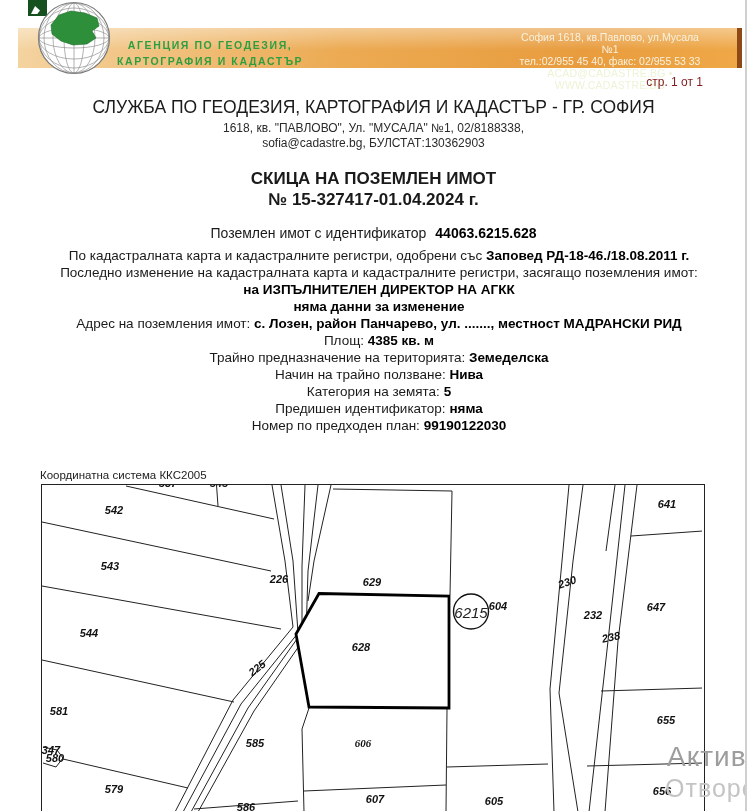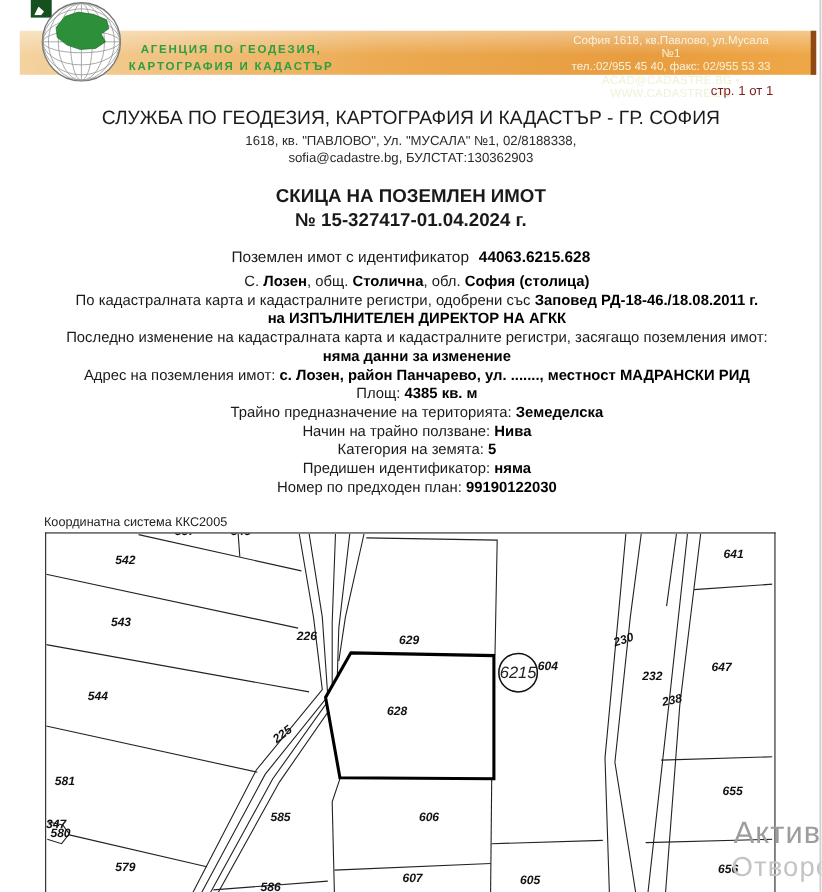--- a/index.html
+++ b/index.html
@@ -95,24 +95,23 @@
   <div class="abs ctr addr addr2">sofia@cadastre.bg, БУЛСТАТ:130362903</div>
 
   <div class="abs ctr doc-title">СКИЦА НА ПОЗЕМЛЕН ИМОТ</div>
   <div class="abs ctr doc-num">№ 15-327417-01.04.2024 г.</div>
 
   <div class="abs ctr id-line">
     <span>Поземлен имот с  идентификатор</span><b>44063.6215.628</b>
   </div>
 
   <div class="abs body-block" id="body-block">
-    <div><span>С. </span><b>Лозен</b><span>, общ. </span><b>Столична</b><span>, обл. </span><b>София (столица)</b></div>
     <div><span>По кадастралната карта и кадастралните регистри, одобрени със </span><b>Заповед РД-18-46./18.08.2011 г.</b></div>
+    <div><span>Последно изменение на кадастралната карта и кадастралните регистри, засягащо поземления имот:</span></div>
     <div><b>на ИЗПЪЛНИТЕЛЕН ДИРЕКТОР НА АГКК</b></div>
-    <div><span>Последно изменение на кадастралната карта и кадастралните регистри, засягащо поземления имот:</span></div>
     <div><b>няма данни за изменение</b></div>
     <div><span>Адрес на поземления имот: </span><b>с. Лозен, район Панчарево, ул. ......., местност МАДРАНСКИ РИД</b></div>
     <div><span>Площ: </span><b>4385 кв. м</b></div>
     <div><span>Трайно предназначение на територията: </span><b>Земеделска</b></div>
     <div><span>Начин на трайно ползване: </span><b>Нива</b></div>
     <div><span>Категория на земята: </span><b>5</b></div>
     <div><span>Предишен идентификатор: </span><b>няма</b></div>
     <div><span>Номер по предходен план: </span><b>99190122030</b></div>
   </div>
 
@@ -162,23 +161,23 @@
         <span class="maplabel" style="left: 177px; top: -2px;">545</span>
         <span class="maplabel" style="left: 72px; top: 25px;">542</span>
         <span class="maplabel" style="left: 68px; top: 81px;">543</span>
         <span class="maplabel" style="left: 47px; top: 148px;">544</span>
         <span class="maplabel" style="left: 17px; top: 226px;">581</span>
         <span class="maplabel" style="left: 9px; top: 265px;">347</span>
         <span class="maplabel" style="left: 13px; top: 273px;">580</span>
         <span class="maplabel" style="left: 72px; top: 304px;">579</span>
         <span class="maplabel" style="left: 213px; top: 258px;">585</span>
         <span class="maplabel" style="left: 204px; top: 322px;">586</span>
-        <span class="maplabel" style="left: 348px; top: 258px;">606</span>
+        <span class="maplabel" style="left: 321px; top: 258px; font-family: Liberation Serif, serif;">606</span>
         <span class="maplabel" style="left: 333px; top: 314px;">607</span>
-        <span class="maplabel" style="left: 440px; top: 316px;">605</span>
+        <span class="maplabel" style="left: 452px; top: 316px;">605</span>
         <span class="maplabel" style="left: 319px; top: 162px;">628</span>
         <span class="maplabel" style="left: 330px; top: 53px; margin-top: 44px;">629</span>
         <span class="maplabel" style="left: 456px; top: 121px;">604</span>
         <span class="maplabel" style="left: 625px; top: 19px;">641</span>
         <span class="maplabel" style="left: 614px; top: 122px;">647</span>
         <span class="maplabel" style="left: 624px; top: 235px;">655</span>
         <span class="maplabel" style="left: 620px; top: 306px;">656</span>
         <span class="maplabel" style="left: 551px; top: 130px;">232</span>
         <span class="maplabel" style="left: 237px; top: 94px;">226</span>
         <span class="maplabel" style="left: 525px; top: 97px; transform: translate(-50%, -50%) rotate(-18deg);">230</span>

